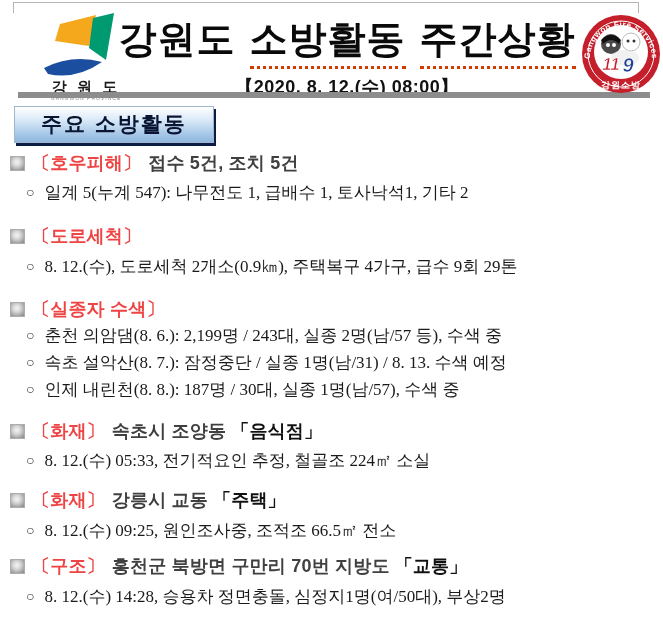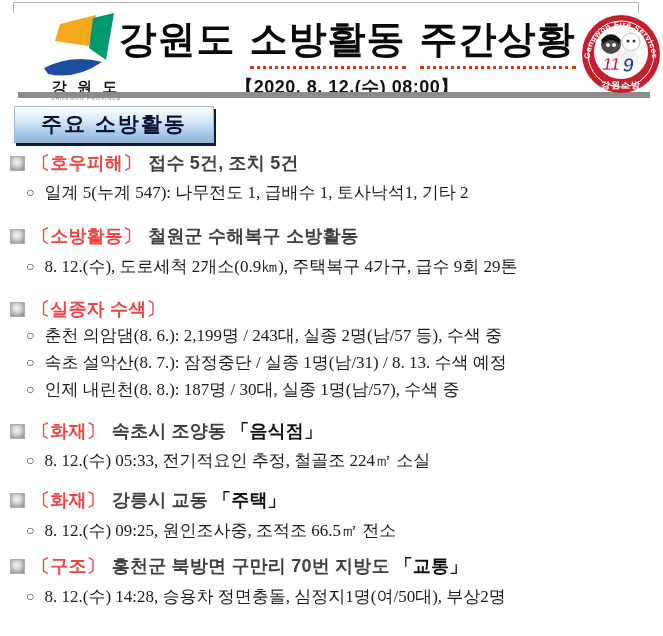--- a/index.html
+++ b/index.html
@@ -119,22 +119,21 @@
   <span class="gr">접수 5건, 조치 5건</span>
 
 </div>
 <div class="line" style="top:181px">
   <span class="cb">○</span>
   <span class="tx">일계 5(누계 547):  나무전도 1,  급배수 1,  토사낙석1,  기타 2</span>
 </div>
 
 <div class="sec-header" style="top:224px">
   <span class="sq"></span>
-  <span class="br">〔소방활동〕</span>
-  <span class="gr">철원군 수해복구 소방활동</span>
+  <span class="br">〔도로세척〕</span>
 
 </div>
 <div class="line" style="top:255px">
   <span class="cb">○</span>
   <span class="tx">8. 12.(수), 도로세척  2개소(0.9㎞),  주택복구  4가구,  급수  9회  29톤</span>
 </div>
 
 <div class="sec-header" style="top:297px">
   <span class="sq"></span>
   <span class="br">〔실종자 수색〕</span>

